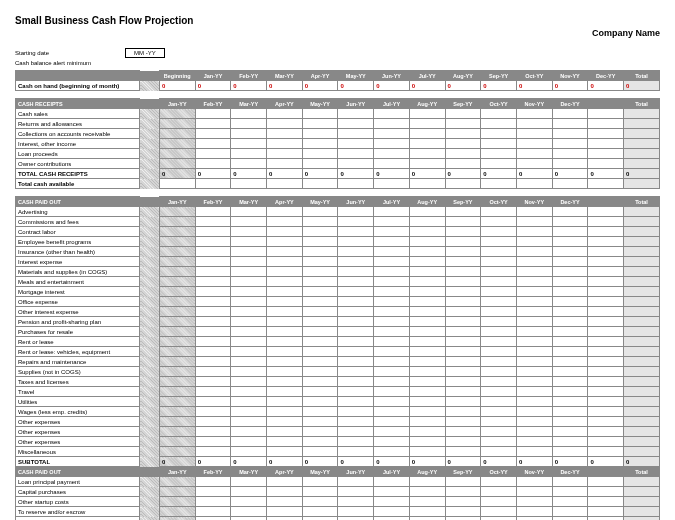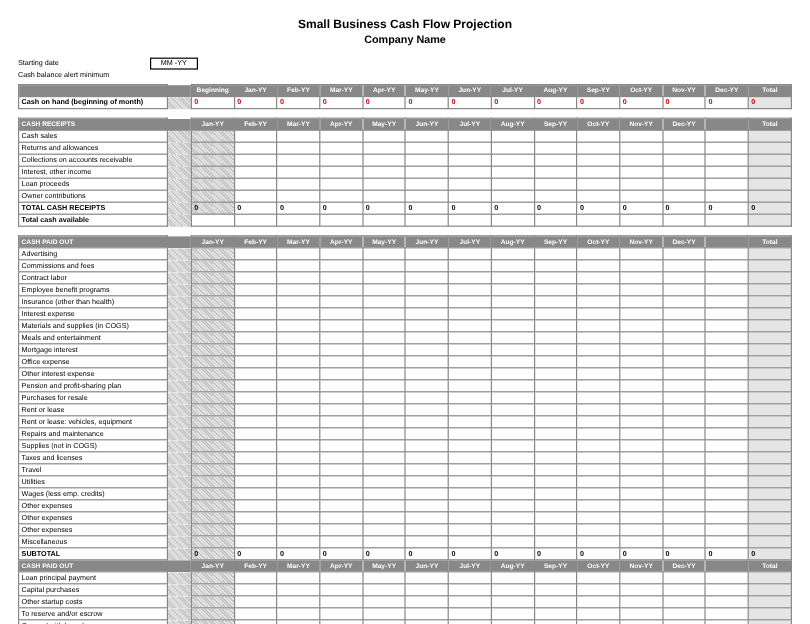--- a/index.html
+++ b/index.html
@@ -1,18 +1,18 @@
 <!DOCTYPE html>
 <html><head>
 <meta charset="utf-8">
 <style>
 *{box-sizing:border-box;margin:0;padding:0}
 body{font-family:Arial,sans-serif;font-size:6px;background:#fff;padding:15px;width:675px}
-.title{text-align:center;font-weight:bold;font-size:10px;margin-bottom:2px}
-.subtitle{text-align:center;font-weight:bold;font-size:9px;margin-bottom:10px}
+.title{text-align:left;font-weight:bold;font-size:10px;margin-bottom:2px}
+.subtitle{text-align:right;font-weight:bold;font-size:9px;margin-bottom:10px}
 .meta-row{display:flex;align-items:center;margin-bottom:2px}
 .meta-label{width:110px}
 .meta-box{border:1px solid #000;padding:1px 8px;font-size:6px}
 table{border-collapse:collapse;width:100%;margin-top:4px;table-layout:fixed}
 td,th{border:1px solid #888;padding:1px 2px;height:10px;overflow:hidden;white-space:nowrap;text-overflow:clip}
 .label-col{width:115px;text-align:left}
 .gap-col{width:18px;border:none;background:#fff}
 .month-col{width:33px;text-align:right}
 .total-col{width:33px;text-align:right}
 .header-row td{background:#888;color:#fff;font-weight:bold;text-align:center;font-size:5.5px}

